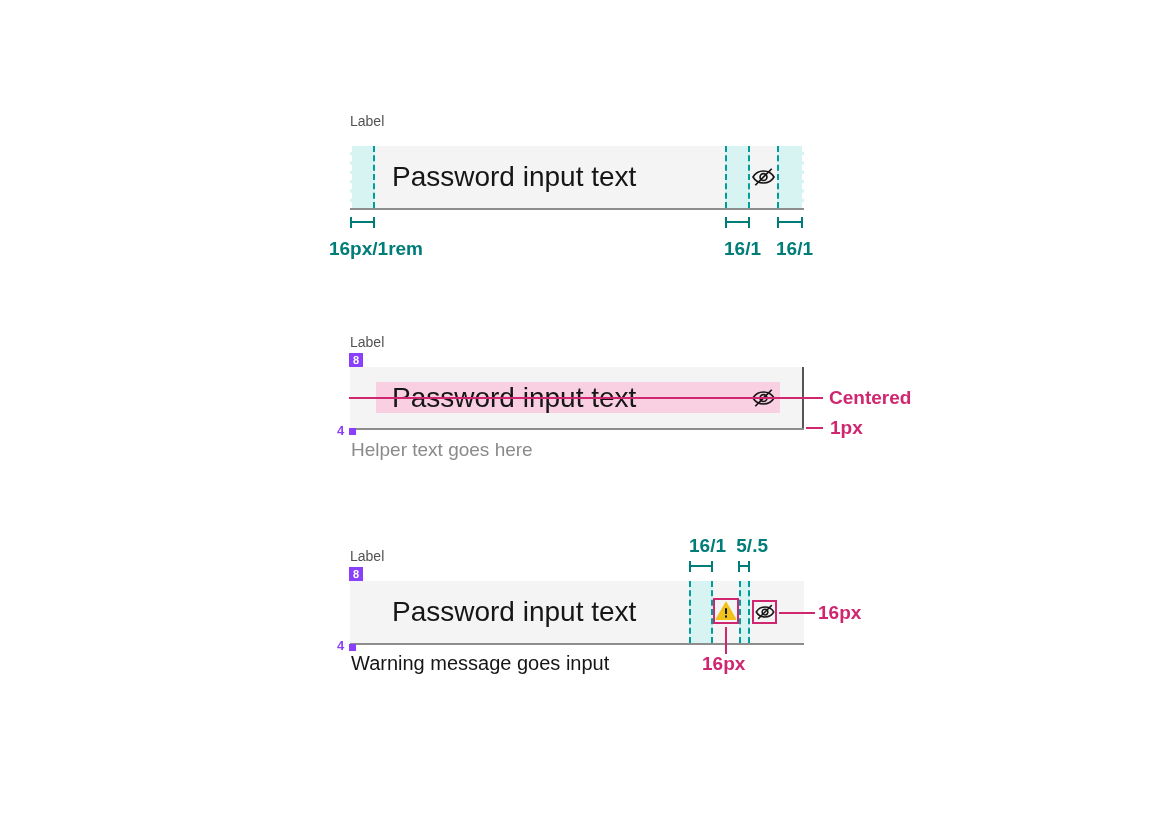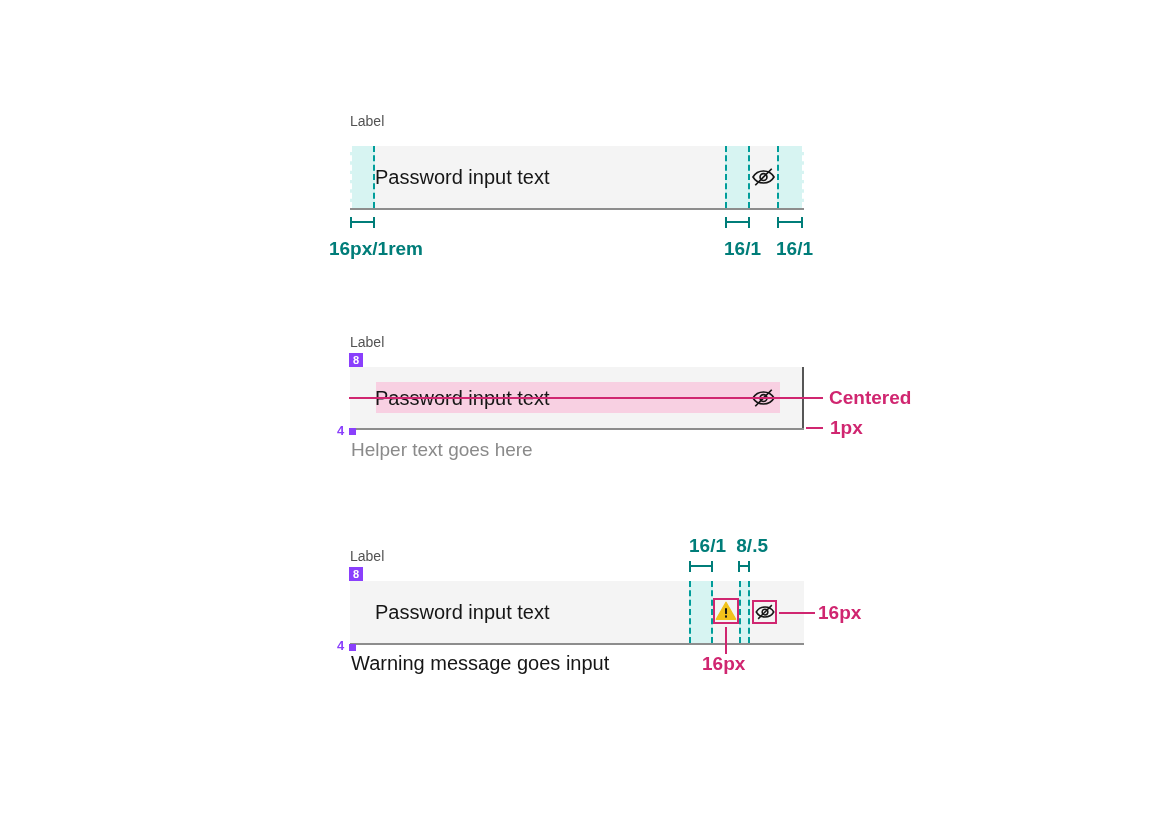--- a/index.html
+++ b/index.html
@@ -8,21 +8,21 @@
     --teal-fill:#d7f4f2; --magenta:#d02670; --pink-fill:#f8d0e2; --purple:#8a3ffc;
     --warning-yellow:#f1c21b; --edge-gray:#565656;
   }
   html,body{margin:0;padding:0;background:#fff;}
   body{font-family:"Liberation Sans","DejaVu Sans",sans-serif;}
   .canvas{position:relative;width:1152px;height:817px;background:var(--canvas-bg);overflow:hidden;}
   .label-t{position:absolute;font-size:14px;color:var(--label-gray);white-space:nowrap;}
   .teal-t{position:absolute;font-size:19px;font-weight:700;color:var(--teal-text);white-space:nowrap;text-align:right;}
   .mag-t{position:absolute;font-size:19px;font-weight:700;color:var(--magenta);white-space:nowrap;}
   .input{position:absolute;width:454px;background:var(--input-bg);border-bottom:2px solid var(--input-border);box-sizing:border-box;}
-  .itext{position:absolute;left:25px;top:50%;transform:translateY(-50%);font-size:20px;color:var(--input-text);white-space:nowrap;z-index:2;}
+  .itext{position:absolute;left:42px;top:50%;transform:translateY(-50%);font-size:28px;color:var(--input-text);white-space:nowrap;z-index:2;}
   .strip{position:absolute;top:0;bottom:0;background:var(--teal-fill);border-left:2px dashed var(--teal-dash);border-right:2px dashed var(--teal-dash);box-sizing:border-box;z-index:1;}
   .strip.outer-left{border-left-color:#ffffff;}
   .strip.outer-right{border-right-color:#ffffff;}
   .eye{position:absolute;left:400px;top:50%;transform:translateY(-50%);width:27px;height:24px;color:var(--input-text);z-index:3;}
   .bracket{position:absolute;height:11px;width:0;border-left:2px solid var(--teal-text);border-right:2px solid var(--teal-text);box-sizing:border-box;}
   .bracket::before{content:"";position:absolute;left:0;right:0;top:4px;height:2px;background:var(--teal-text);}
   .mline{position:absolute;background:var(--magenta);z-index:6;}
   .badge{position:absolute;width:14px;height:14px;background:var(--purple);color:#fff;font-size:11px;font-weight:700;display:flex;align-items:center;justify-content:center;z-index:4;}
   .sq{position:absolute;width:7px;height:7px;background:var(--purple);}
   .num4{position:absolute;font-size:13px;font-weight:700;color:var(--purple);}
@@ -88,21 +88,21 @@
     <div class="mag-t" style="left:830px;top:417px;">1px</div>
 
     <div class="num4" style="left:337px;top:423px;">4</div>
     <div class="sq" style="left:349px;top:428px;"></div>
 
     <div class="helper" style="left:351px;top:439px;">Helper text goes here</div>
   </section>
 
   <section>
     <div class="teal-t" style="left:676px;top:535px;width:50px;">16/1</div>
-    <div class="teal-t" style="left:720px;top:535px;width:48px;">8/.5</div>
+    <div class="teal-t" style="left:720px;top:535px;width:48px;">5/.5</div>
     <div class="bracket" style="left:689px;top:561px;width:24px;"></div>
     <div class="bracket" style="left:738px;top:561px;width:12px;"></div>
 
     <div class="label-t" style="left:350px;top:548px;">Label</div>
     <div class="badge" style="left:349px;top:567px;">8</div>
 
     <div class="input" style="left:350px;top:581px;height:64px;">
       <div class="strip" style="left:339px;width:24px;"></div>
       <div class="strip" style="left:389px;width:11px;"></div>
       <span class="itext">Password input text</span>

